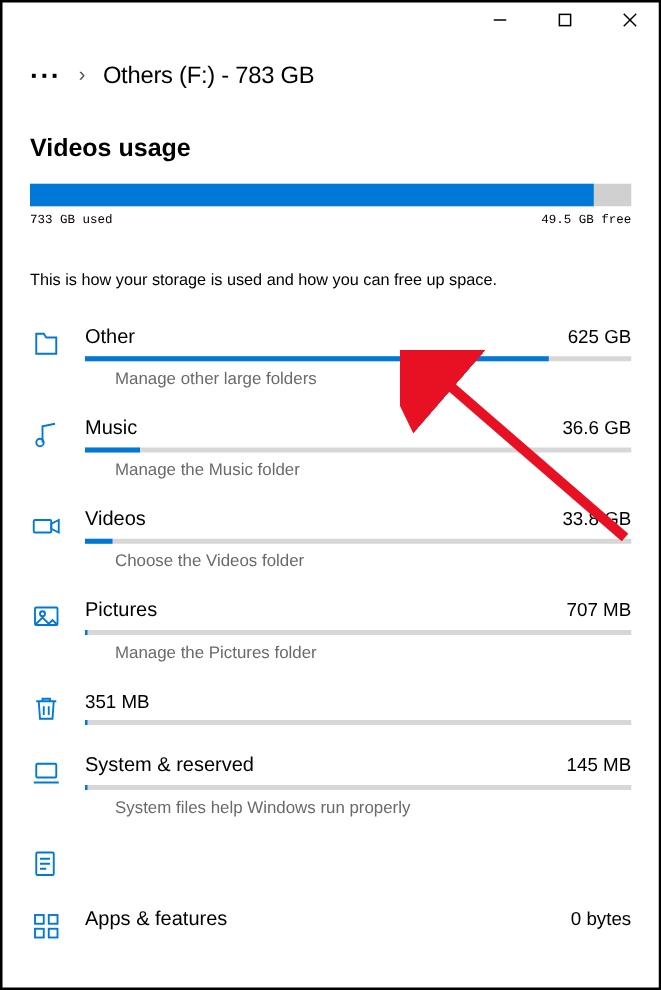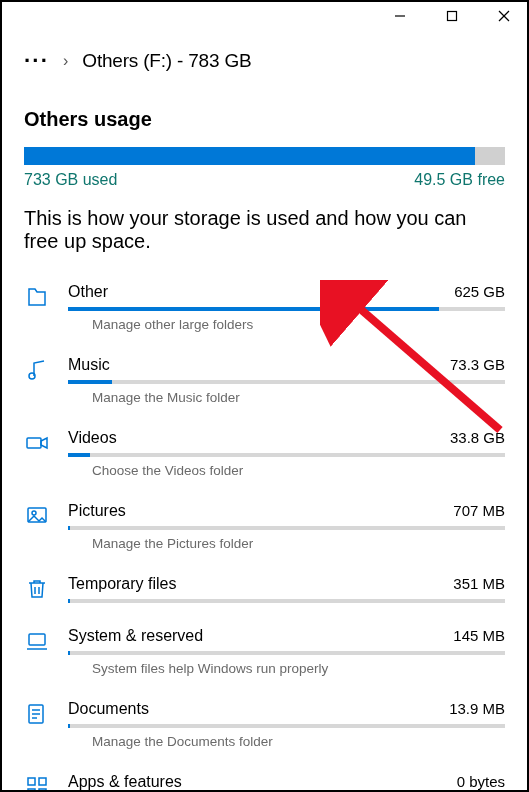--- a/index.html
+++ b/index.html
@@ -49,27 +49,28 @@
     position: relative;
     width: 100%;
   }
   .total-bar .fill {
     position: absolute; top:0; left:0; bottom:0;
     background: #0078d7;
   }
   .bar-labels {
     display: flex;
     justify-content: space-between;
-    font-size: 16px;
-    color: #0f766e;
+    font-size: 10px;
+    color: #000000;
     margin-top: 6px;
+    font-family: Liberation Mono, monospace;
   }
   .desc {
-    margin-top: 18px;
-    font-size: 20px;
+    margin-top: 34px;
+    font-size: 13px;
     color: #000;
   }
   .cat-list { margin-top: 20px; }
   .cat {
     display: flex;
     align-items: flex-start;
     gap: 18px;
     padding: 10px 0 14px 0;
   }
   .cat .icon {
@@ -133,21 +134,21 @@
 </div>
 
 <div class="content">
 
   <div class="breadcrumb">
     <span class="dots">···</span>
     <span class="chev">›</span>
     <span class="page-title">Others (F:) - 783 GB</span>
   </div>
 
-  <div class="section-title">Others usage</div>
+  <div class="section-title">Videos usage</div>
 
   <div class="total-bar">
     <div class="fill" style="width: 93.7%;"></div>
   </div>
   <div class="bar-labels">
     <span>733 GB used</span>
     <span>49.5 GB free</span>
   </div>
 
   <div class="desc">This is how your storage is used and how you can free up space.</div>
@@ -175,21 +176,21 @@
     <div class="cat">
       <div class="icon">
         <svg width="24" height="24" viewBox="0 0 24 24">
             <path d="M9 18V5l10-2"></path>
             <circle cx="7" cy="18" r="3"></circle>
           </svg>
       </div>
       <div class="body">
         <div class="row1">
           <span class="name">Music</span>
-          <span class="size">73.3 GB</span>
+          <span class="size">36.6 GB</span>
         </div>
         <div class="bar">
             <div class="fill" style="width: 10%;"></div>
           </div>
         <div class="sub">Manage the Music folder</div>
       </div>
     </div>
 
     <div class="cat">
       <div class="icon">
@@ -235,21 +236,20 @@
         <svg width="24" height="24" viewBox="0 0 24 24">
             <path d="M4 6h16"></path>
             <path d="M9 6V4h6v2"></path>
             <path d="M6 6l1 14h10l1-14"></path>
             <line x1="10" y1="10" x2="10" y2="17"></line>
             <line x1="14" y1="10" x2="14" y2="17"></line>
           </svg>
       </div>
       <div class="body">
         <div class="row1">
-          <span class="name">Temporary files</span>
           <span class="size">351 MB</span>
         </div>
         <div class="bar">
             <div class="fill" style="width: 0.5%;"></div>
           </div>
       </div>
     </div>
 
     <div class="cat">
       <div class="icon">
@@ -271,30 +271,20 @@
     </div>
 
     <div class="cat">
       <div class="icon">
         <svg width="24" height="24" viewBox="0 0 24 24">
             <rect x="4" y="3" width="14" height="18" rx="1"></rect>
             <line x1="7" y1="8" x2="15" y2="8"></line>
             <line x1="7" y1="12" x2="15" y2="12"></line>
             <line x1="7" y1="16" x2="12" y2="16"></line>
           </svg>
-      </div>
-      <div class="body">
-        <div class="row1">
-          <span class="name">Documents</span>
-          <span class="size">13.9 MB</span>
-        </div>
-        <div class="bar">
-            <div class="fill" style="width: 0.5%;"></div>
-          </div>
-        <div class="sub">Manage the Documents folder</div>
       </div>
     </div>
 
     <div class="cat" style="padding-bottom:0;">
       <div class="icon">
         <svg width="24" height="24" viewBox="0 0 24 24">
             <rect x="3" y="3" width="7" height="7"></rect>
             <rect x="14" y="3" width="7" height="7"></rect>
             <rect x="3" y="14" width="7" height="7"></rect>
             <rect x="14" y="14" width="7" height="7"></rect>

